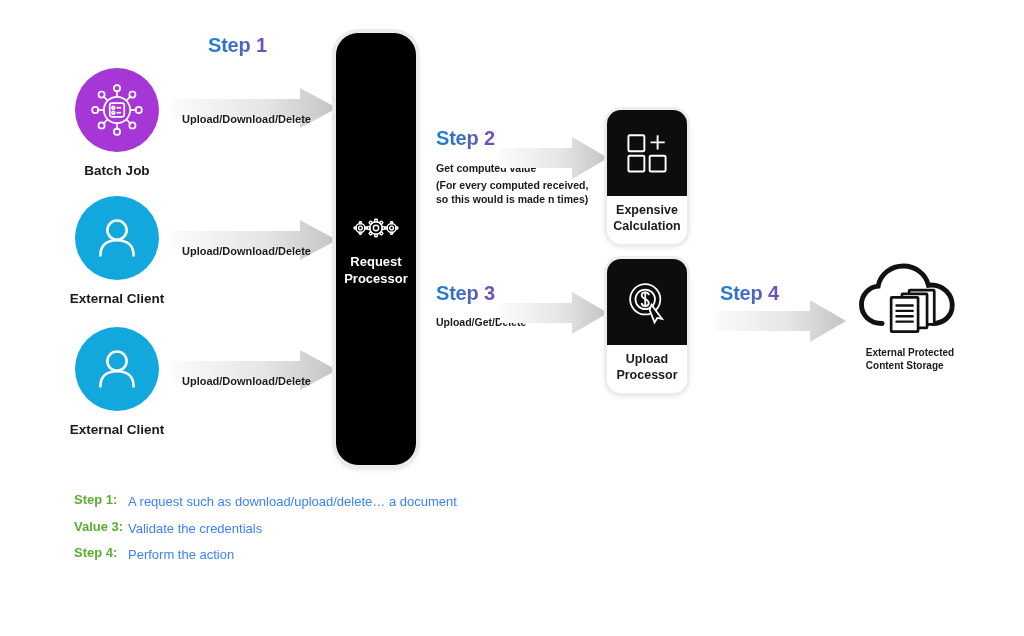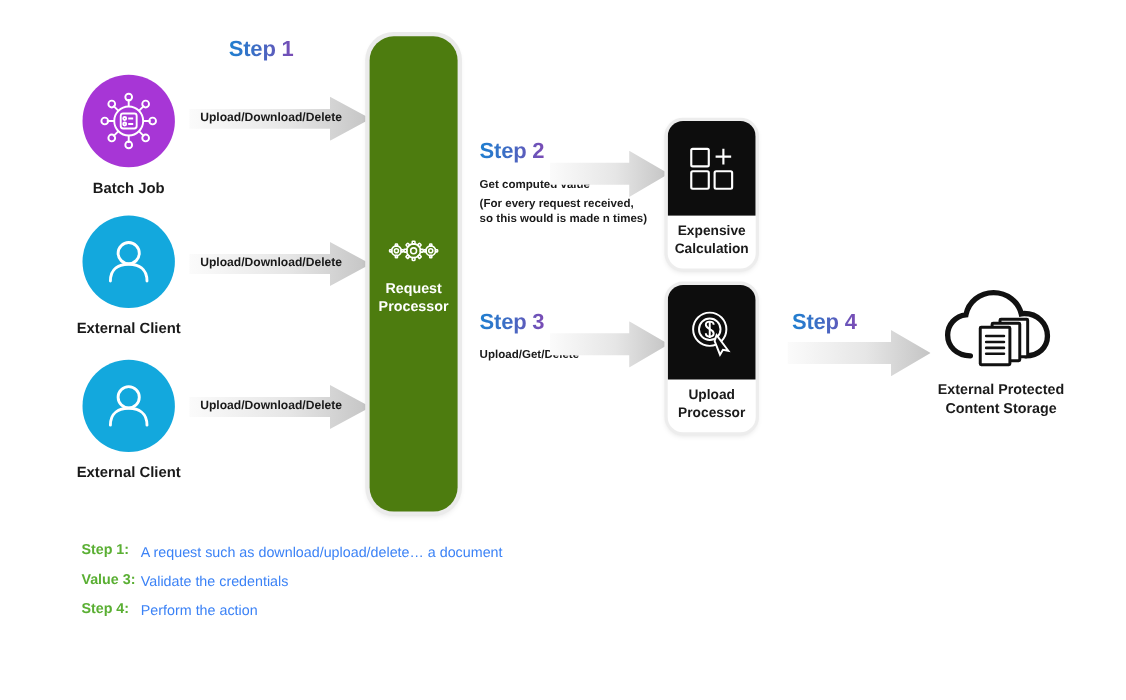--- a/index.html
+++ b/index.html
@@ -27,20 +27,21 @@
   }
 
   
   .arrow{position:absolute;display:flex;align-items:center;}
   .arrow svg{display:block;}
   .arrow-text{
     position:absolute;
     font-size:11px;font-weight:bold;color:#1a1a1a;
     white-space:nowrap;
     left:10px;
+    margin-top:12px;
   }
 
   
   .step-head{
     position:absolute;
     font-size:20px;font-weight:bold;letter-spacing:-0.2px;
     background:linear-gradient(90deg,#1f7fd0 0%,#3f6cc4 45%,#7b4bb5 100%);
     -webkit-background-clip:text;background-clip:text;
     -webkit-text-fill-color:transparent;color:#3f6cc4;
     white-space:nowrap;
@@ -48,21 +49,21 @@
 
   .step-sub{
     position:absolute;
     font-size:10.5px;font-weight:bold;color:#1a1a1a;
     white-space:nowrap;line-height:1.45;
   }
 
   
   .processor{
     position:absolute;
-    background:#4d7c0f;
+    background:#000000;
     border-radius:22px;
     box-shadow:0 0 0 4px #ebebeb, 0 3px 7px rgba(0,0,0,0.16);
     display:flex;flex-direction:column;align-items:center;justify-content:center;
   }
   .processor-label{
     margin-top:9px;color:#ffffff;font-size:13px;font-weight:bold;
     text-align:center;line-height:1.28;
   }
 
   
@@ -81,22 +82,22 @@
   }
   .card-label{
     padding:7px 2px 9px;
     font-size:12.5px;font-weight:bold;color:#1a1a1a;
     text-align:center;line-height:1.26;
   }
 
   
   .cloud-node{position:absolute;display:flex;flex-direction:column;align-items:center;width:180px;}
   .cloud-label{
-    margin-top:6px;font-size:13px;font-weight:bold;color:#1a1a1a;
-    text-align:center;line-height:1.3;
+    margin-top:6px;font-size:10px;font-weight:bold;color:#1a1a1a;
+    text-align:left;line-height:1.3;
   }
 
   
   .legend{position:absolute;left:74px;top:492px;width:620px;}
   .legend-row{display:flex;align-items:flex-start;margin-bottom:7px;}
   .legend-key{
     font-size:13px;font-weight:bold;white-space:nowrap;
     flex:0 0 auto;width:50px;
   }
   .legend-key.green{color:#5aaf33;}
@@ -234,21 +235,21 @@
       </g>
     </svg>
     <div class="processor-label">
       <span>Request</span><br>
       <span>Processor</span>
     </div>
   </div>
 
   <div class="step-head" style="left:436px;top:127px;">Step 2</div>
   <div class="step-sub" style="left:436px;top:161px;">Get computed value</div>
-  <div class="step-sub" style="left:436px;top:178px;">(For every request received,</div>
+  <div class="step-sub" style="left:436px;top:178px;">(For every computed received,</div>
   <div class="step-sub" style="left:436px;top:192px;">so this would is made n times)</div>
 
   <div class="arrow" style="left:500px;top:137px;">
     <svg width="108" height="42" viewBox="0 0 108 42">
       <polygon points="0,11 72,11 72,0 108,21 72,42 72,31 0,31" fill="url(#arrowGrad)"></polygon>
     </svg>
   </div>
 
   <div class="card" style="left:607px;top:110px;">
     <div class="card-top">

